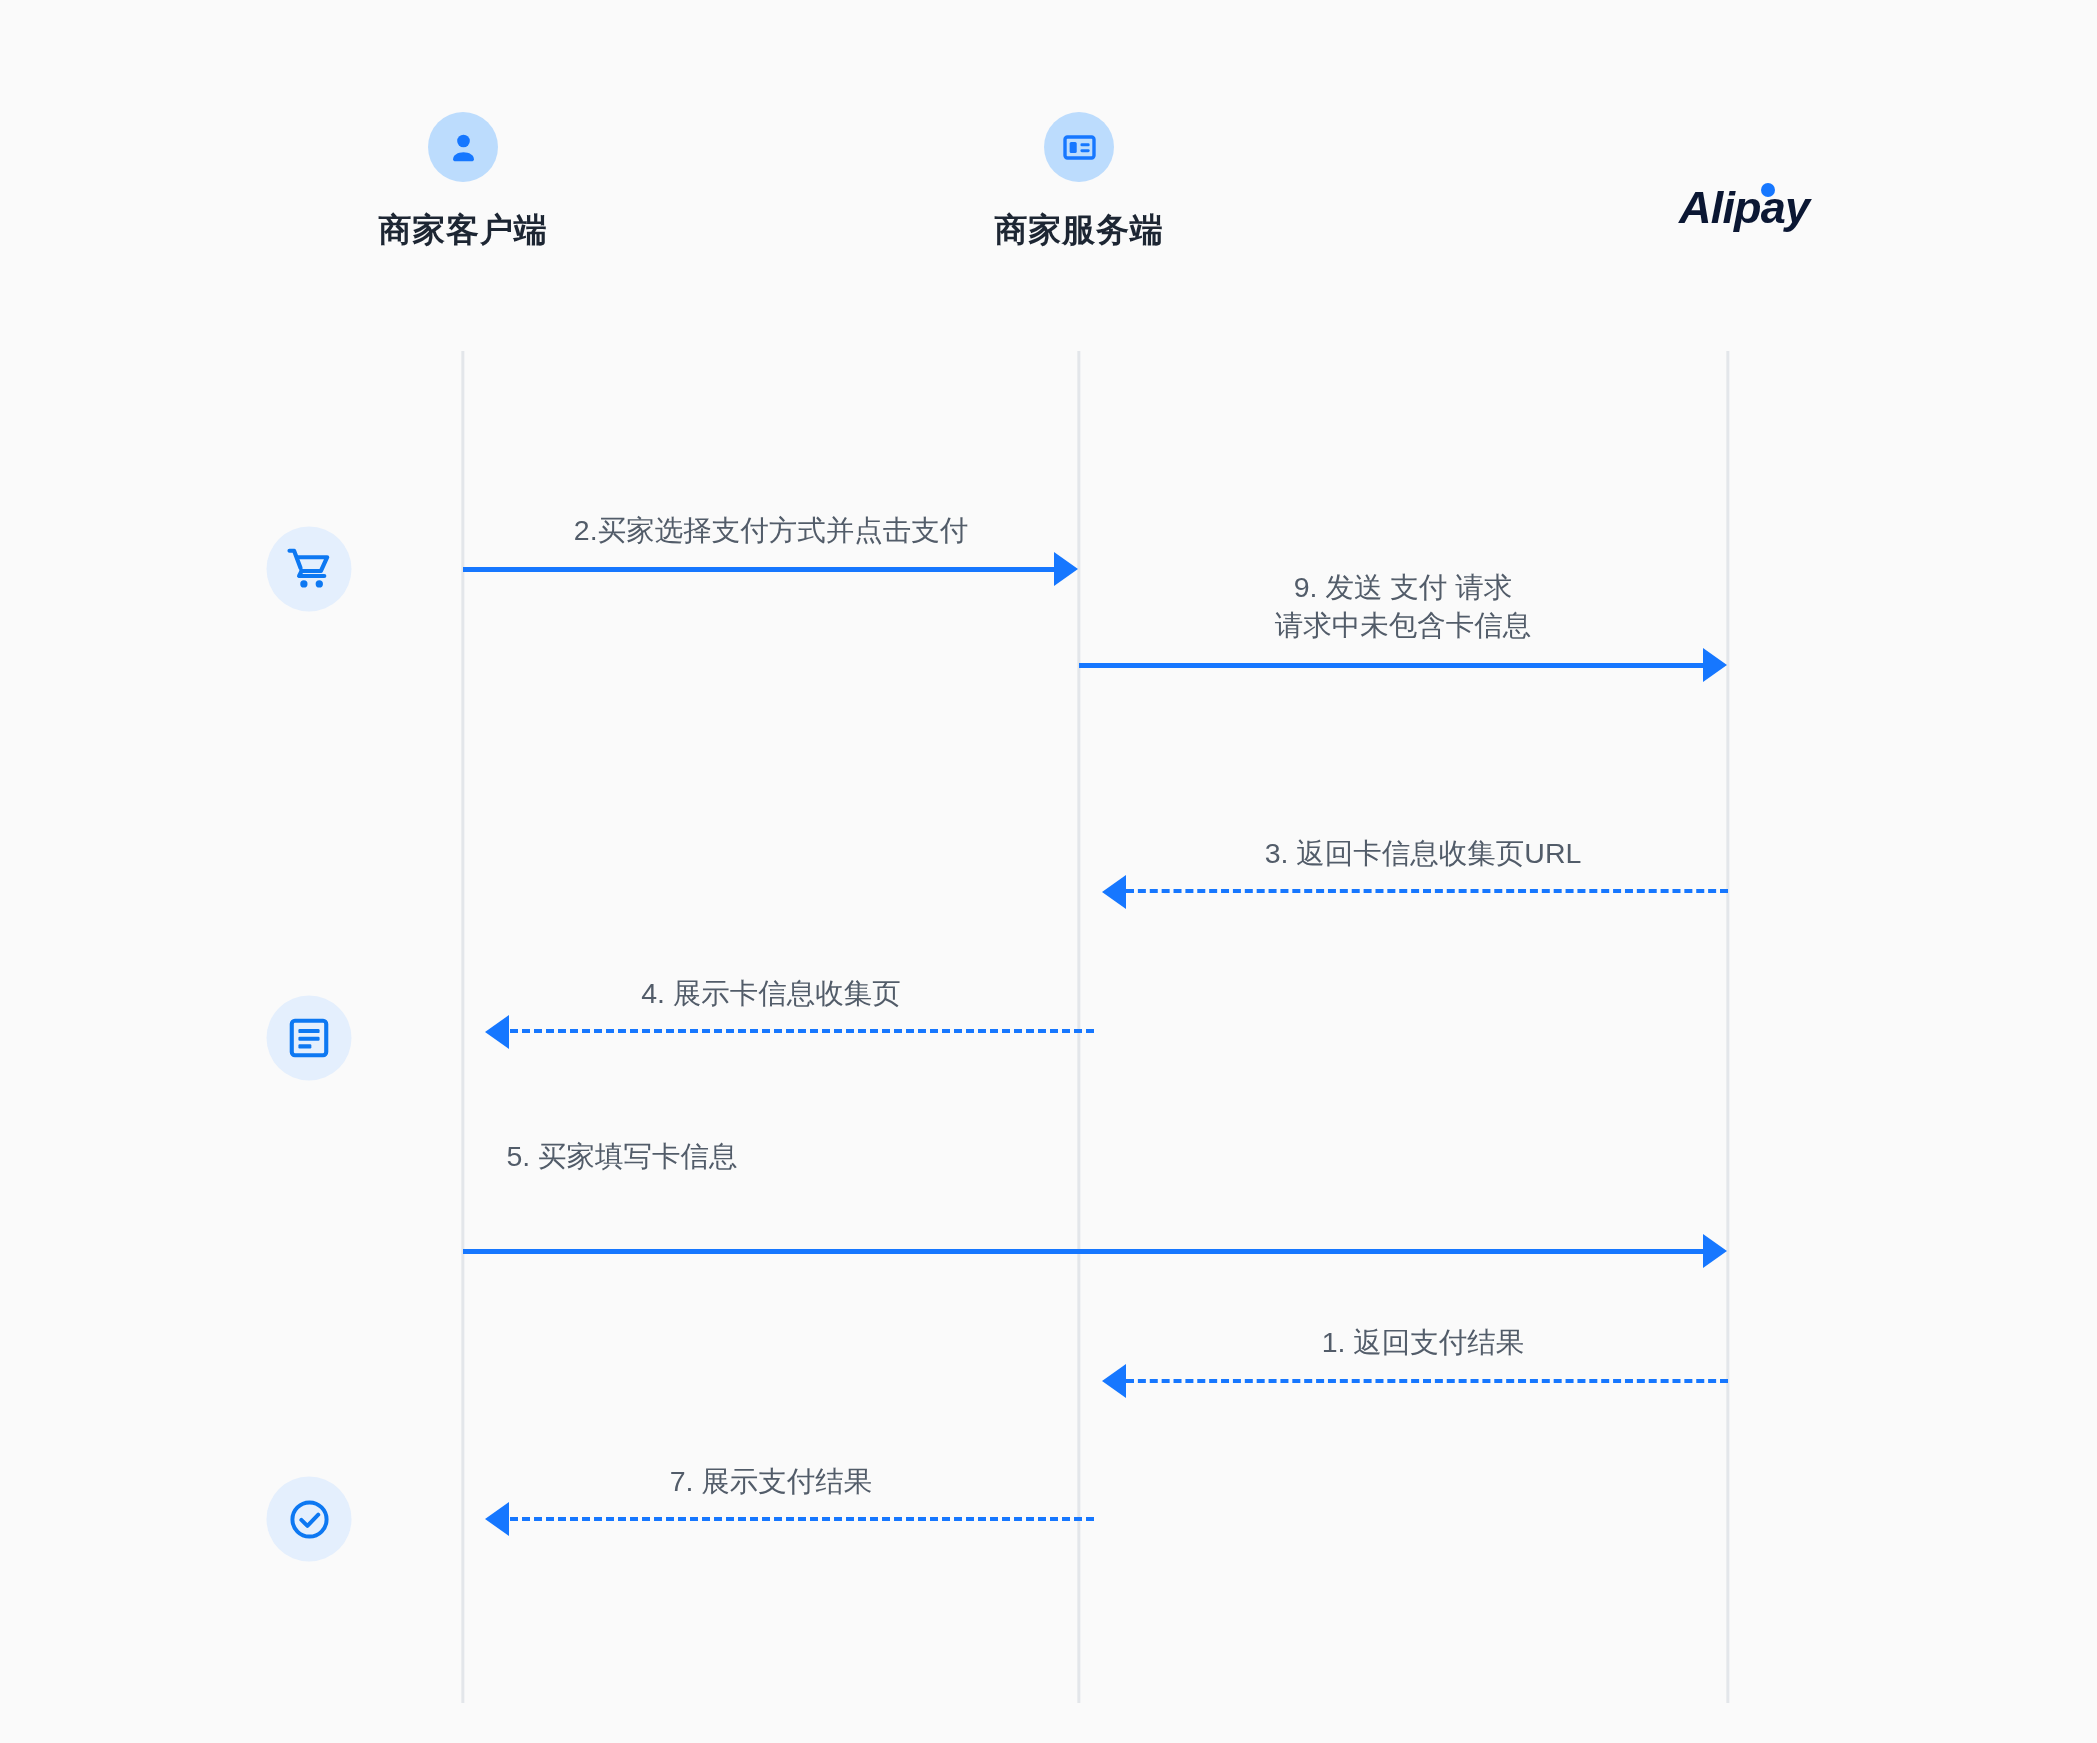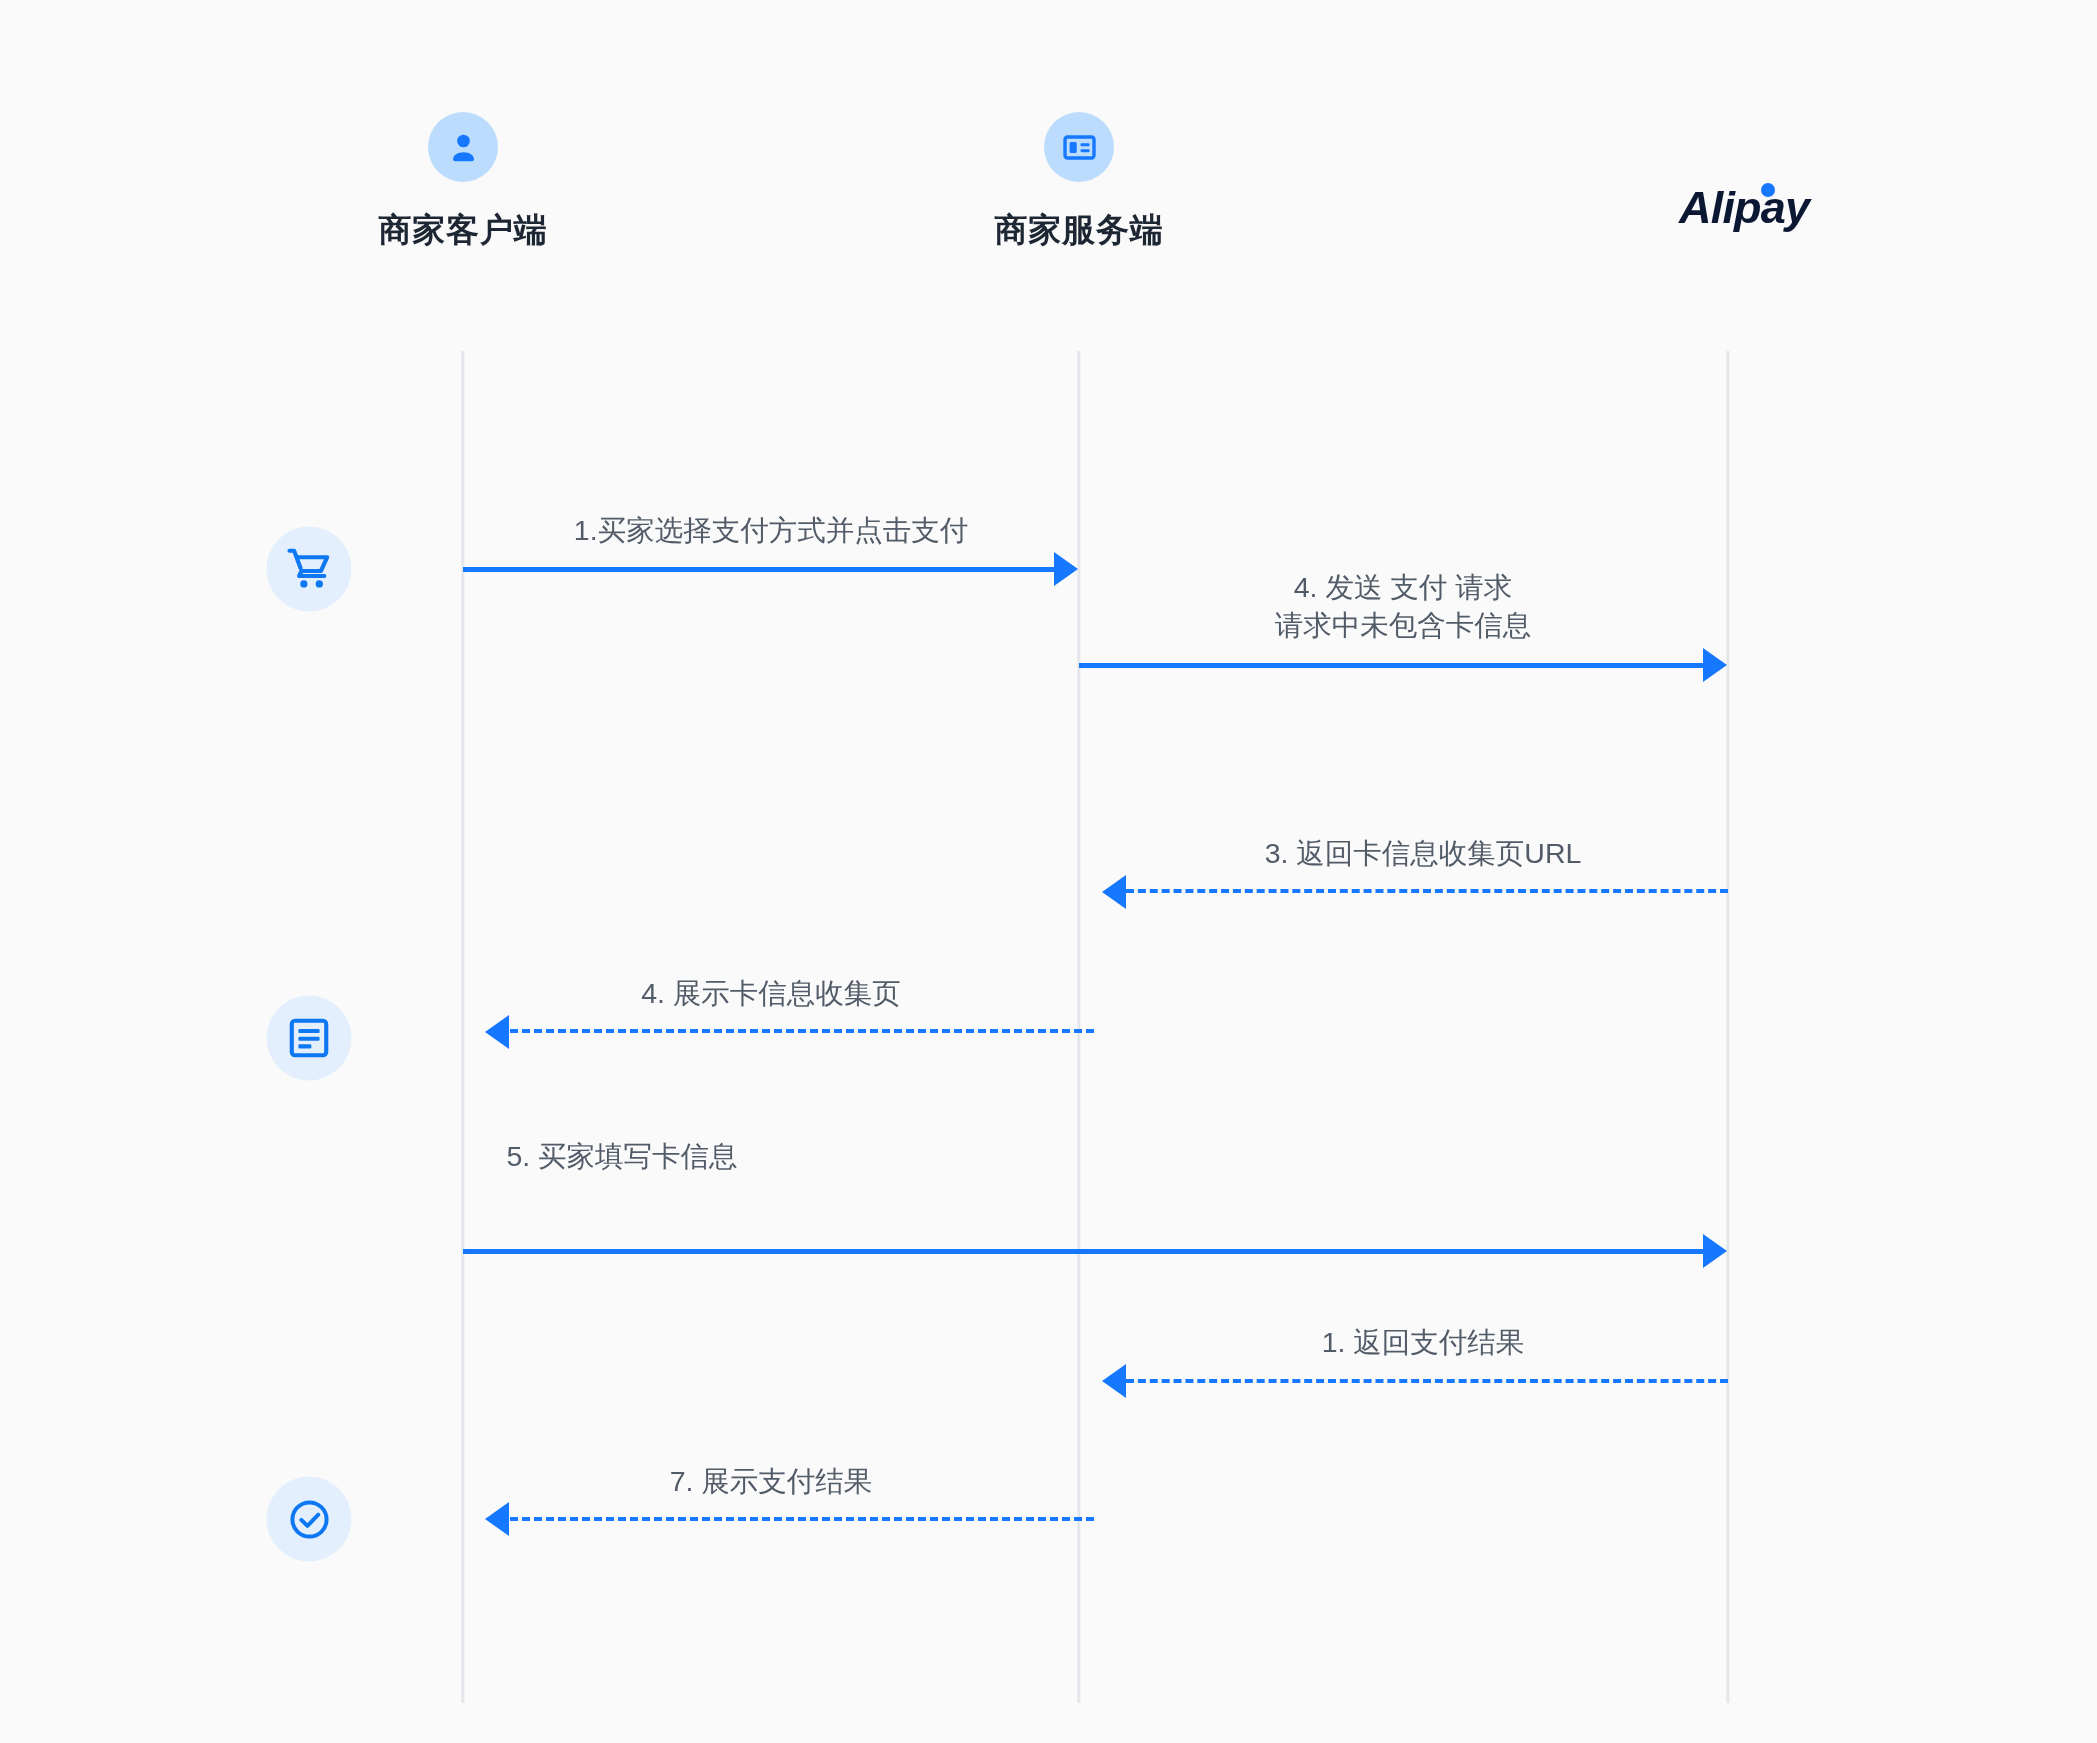--- a/index.html
+++ b/index.html
@@ -133,29 +133,29 @@
 
   <div class="step-icon" style="left:309px;top:1519px;">
     <svg width="50" height="50" viewBox="0 0 24 24" fill="none" stroke="#0d78f2" stroke-width="1.9" stroke-linecap="round" stroke-linejoin="round" aria-hidden="true">
       <circle cx="12" cy="12" r="8.2"></circle>
       <path d="M8.1 12.2l2.9 2.9 5.2-5.4"></path>
     </svg>
   </div>
 
   <div class="msg">
     <div class="msg-label" style="left:771px;top:512px;">
-      <div>1.买家选择支付方式并点击支付</div>
+      <div>2.买家选择支付方式并点击支付</div>
     </div>
     <div class="msg-line" style="left:463px;top:567px;width:592px;"></div>
     <div class="arrow-head right" style="left:1054px;top:552px;"></div>
   </div>
 
   <div class="msg">
     <div class="msg-label" style="left:1403px;top:569px;">
-      <div>4. 发送 支付 请求</div>
+      <div>9. 发送 支付 请求</div>
       <div>请求中未包含卡信息</div>
     </div>
     <div class="msg-line" style="left:1079px;top:663px;width:624px;"></div>
     <div class="arrow-head right" style="left:1703px;top:648px;"></div>
   </div>
 
   <div class="msg">
     <div class="msg-label" style="left:1423px;top:835px;">
       <div>3. 返回卡信息收集页URL</div>
     </div>

